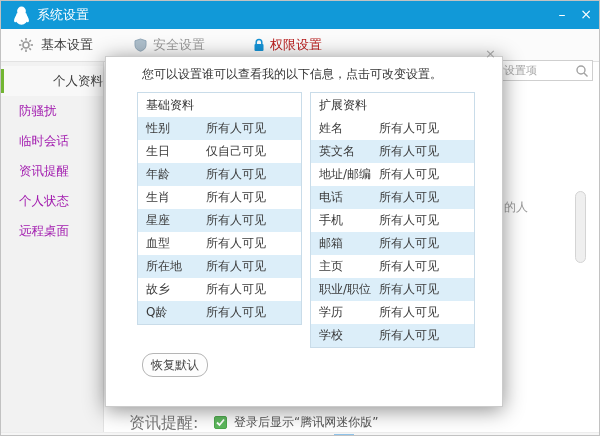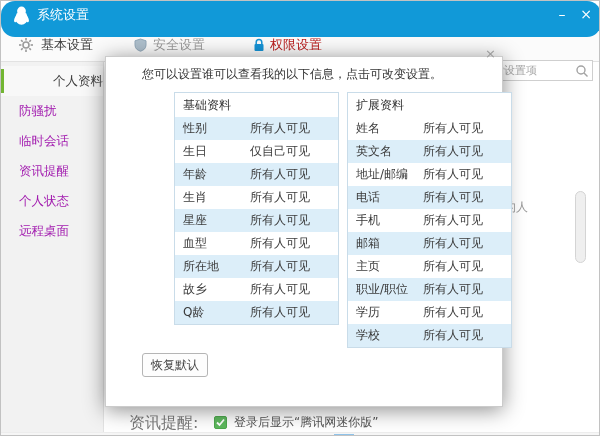--- a/index.html
+++ b/index.html
@@ -1,20 +1,20 @@
 <!DOCTYPE html>
 <html><head>
 <meta charset="utf-8">
 <style>
   html,body{margin:0;padding:0;background:#e8e8e8;}
   *{box-sizing:border-box;font-family:"DejaVu Sans","Liberation Sans",sans-serif;}
   #win{position:relative;width:600px;height:436px;background:#fff;overflow:hidden;border:1px solid #c2c2c2;}
 
   
-  .titlebar{position:absolute;left:0;top:0;width:600px;height:36px;background:#1199d8;z-index:3;border-radius:14px;}
+  .titlebar{position:absolute;left:0;top:0;width:600px;height:28px;background:#1199d8;z-index:3;}
   .titlebar .app-title{position:absolute;left:36px;top:0;line-height:28px;font-size:13px;color:#fff;}
   .win-btn{position:absolute;top:0;width:26px;height:28px;line-height:26px;text-align:center;color:#fff;font-size:14px;cursor:pointer;}
   .btn-min{right:26px;}
   .btn-close{right:2px;}
 
   
   .tabbar{position:absolute;left:0;top:28px;width:600px;height:33px;background:#fbfbfb;border-bottom:1px solid #e2e2e2;z-index:1;text-decoration:underline;}
   .tab{position:absolute;top:0;height:32px;line-height:32px;font-size:13px;cursor:pointer;}
   .tab .ticon{position:absolute;left:0;top:9px;}
   .tab-basic{left:18px;color:#3c3c3c;}
@@ -44,31 +44,31 @@
   .news-check{position:absolute;left:213px;top:3px;width:13px;height:13px;background:#5eb95e;border:1px solid #4ea84e;border-radius:2px;cursor:pointer;}
   .news-option{position:absolute;left:233px;top:0;font-size:12px;color:#555;line-height:19px;}
   .bottom-strip{position:absolute;left:0;top:431px;width:600px;height:5px;background:#f6f6f6;border-top:1px solid #ededed;z-index:1;}
   .bottom-sliver{position:absolute;left:333px;top:1px;width:20px;height:4px;background:#8fc3ea;}
 
   
   .modal{position:absolute;left:104px;top:55px;width:398px;height:351px;background:#fff;border:1px solid #cbcbcb;box-shadow:0 3px 20px rgba(0,0,0,0.45);z-index:5;}
   .modal-close{position:absolute;top:-10px;right:6px;font-size:13px;color:#9b9b9b;cursor:pointer;line-height:14px;}
   .modal-intro{position:absolute;left:36px;top:9px;font-size:12px;color:#333;}
 
-  .ptable{position:absolute;top:35px;width:165px;border:1px solid #c9dce9;background:#fff;margin-left:37px;}
+  .ptable{position:absolute;top:35px;width:165px;border:1px solid #c9dce9;background:#fff;}
   .p-header{height:24px;line-height:24px;padding-left:8px;font-size:12px;color:#333;}
   .p-row{position:relative;height:23px;line-height:23px;font-size:12px;color:#3a3a3a;}
   .p-label{position:absolute;left:8px;}
-  .p-value{position:absolute;left:75px;cursor:pointer;}
+  .p-value{position:absolute;left:68px;cursor:pointer;}
   .t-basic{left:31px;}
   .t-ext{left:204px;}
   .t-basic .p-rows .p-row:nth-child(odd){background:#dceef9;}
   .t-ext .p-rows .p-row:nth-child(even){background:#dceef9;}
 
-  .restore-btn{position:absolute;left:36px;top:296px;width:66px;height:24px;background:#fdfdfd;border:1px solid #b5b5b5;border-radius:3px;font-size:12px;color:#444;text-align:center;line-height:22px;cursor:pointer;}
+  .restore-btn{position:absolute;left:36px;top:296px;width:66px;height:24px;background:#fdfdfd;border:1px solid #b5b5b5;border-radius:11px;font-size:12px;color:#444;text-align:center;line-height:22px;cursor:pointer;}
 </style>
 </head>
 <body>
 
 <div id="win">
 
   <div class="titlebar">
     <svg style="position:absolute;left:12px;top:5px" width="17" height="19" viewBox="0 0 17 19">
       <ellipse cx="8.5" cy="12" rx="6.2" ry="6.8" fill="#fff"></ellipse>
       <circle cx="8.5" cy="5" r="4.4" fill="#fff"></circle>

